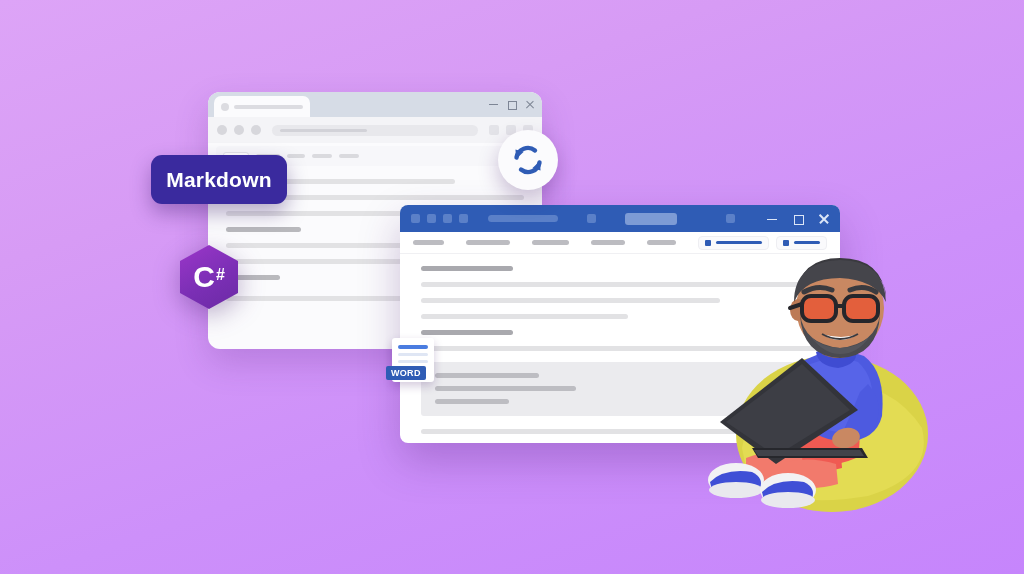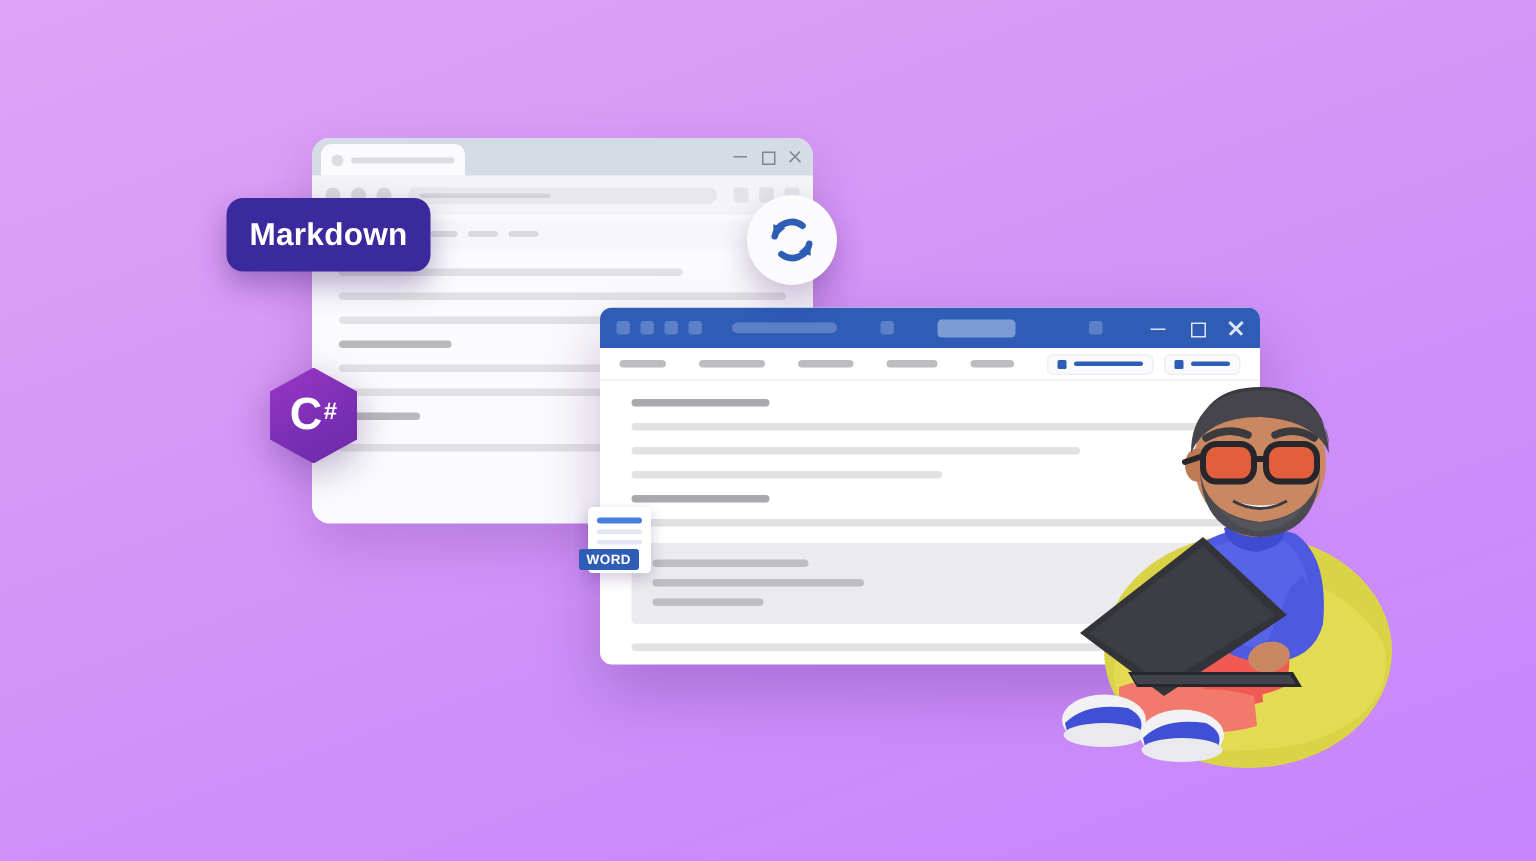--- a/index.html
+++ b/index.html
@@ -116,21 +116,21 @@
   #front-body .bar { height: 5px; margin-bottom: 11px; }
   #code-block {
     background: #ebebee; border-radius: 3px;
     padding: 11px 14px 12px; margin: 3px 0 13px;
   }
   #code-block .bar { height: 5px; margin-bottom: 8px; background: #bdbdc2; }
   #code-block .bar:last-child { margin-bottom: 0; }
 
   
   #markdown-badge {
-    position: absolute; left: 151px; top: 132px;
+    position: absolute; left: 151px; top: 155px;
     width: 136px; height: 49px;
     background: #3a2a9e;
     border-radius: 11px;
     display: flex; align-items: center; justify-content: center;
     color: #fff; font-weight: bold; font-size: 21px; letter-spacing: .2px;
     box-shadow: 0 9px 20px rgba(45, 15, 95, .34);
   }
 
   
   #csharp-logo {

